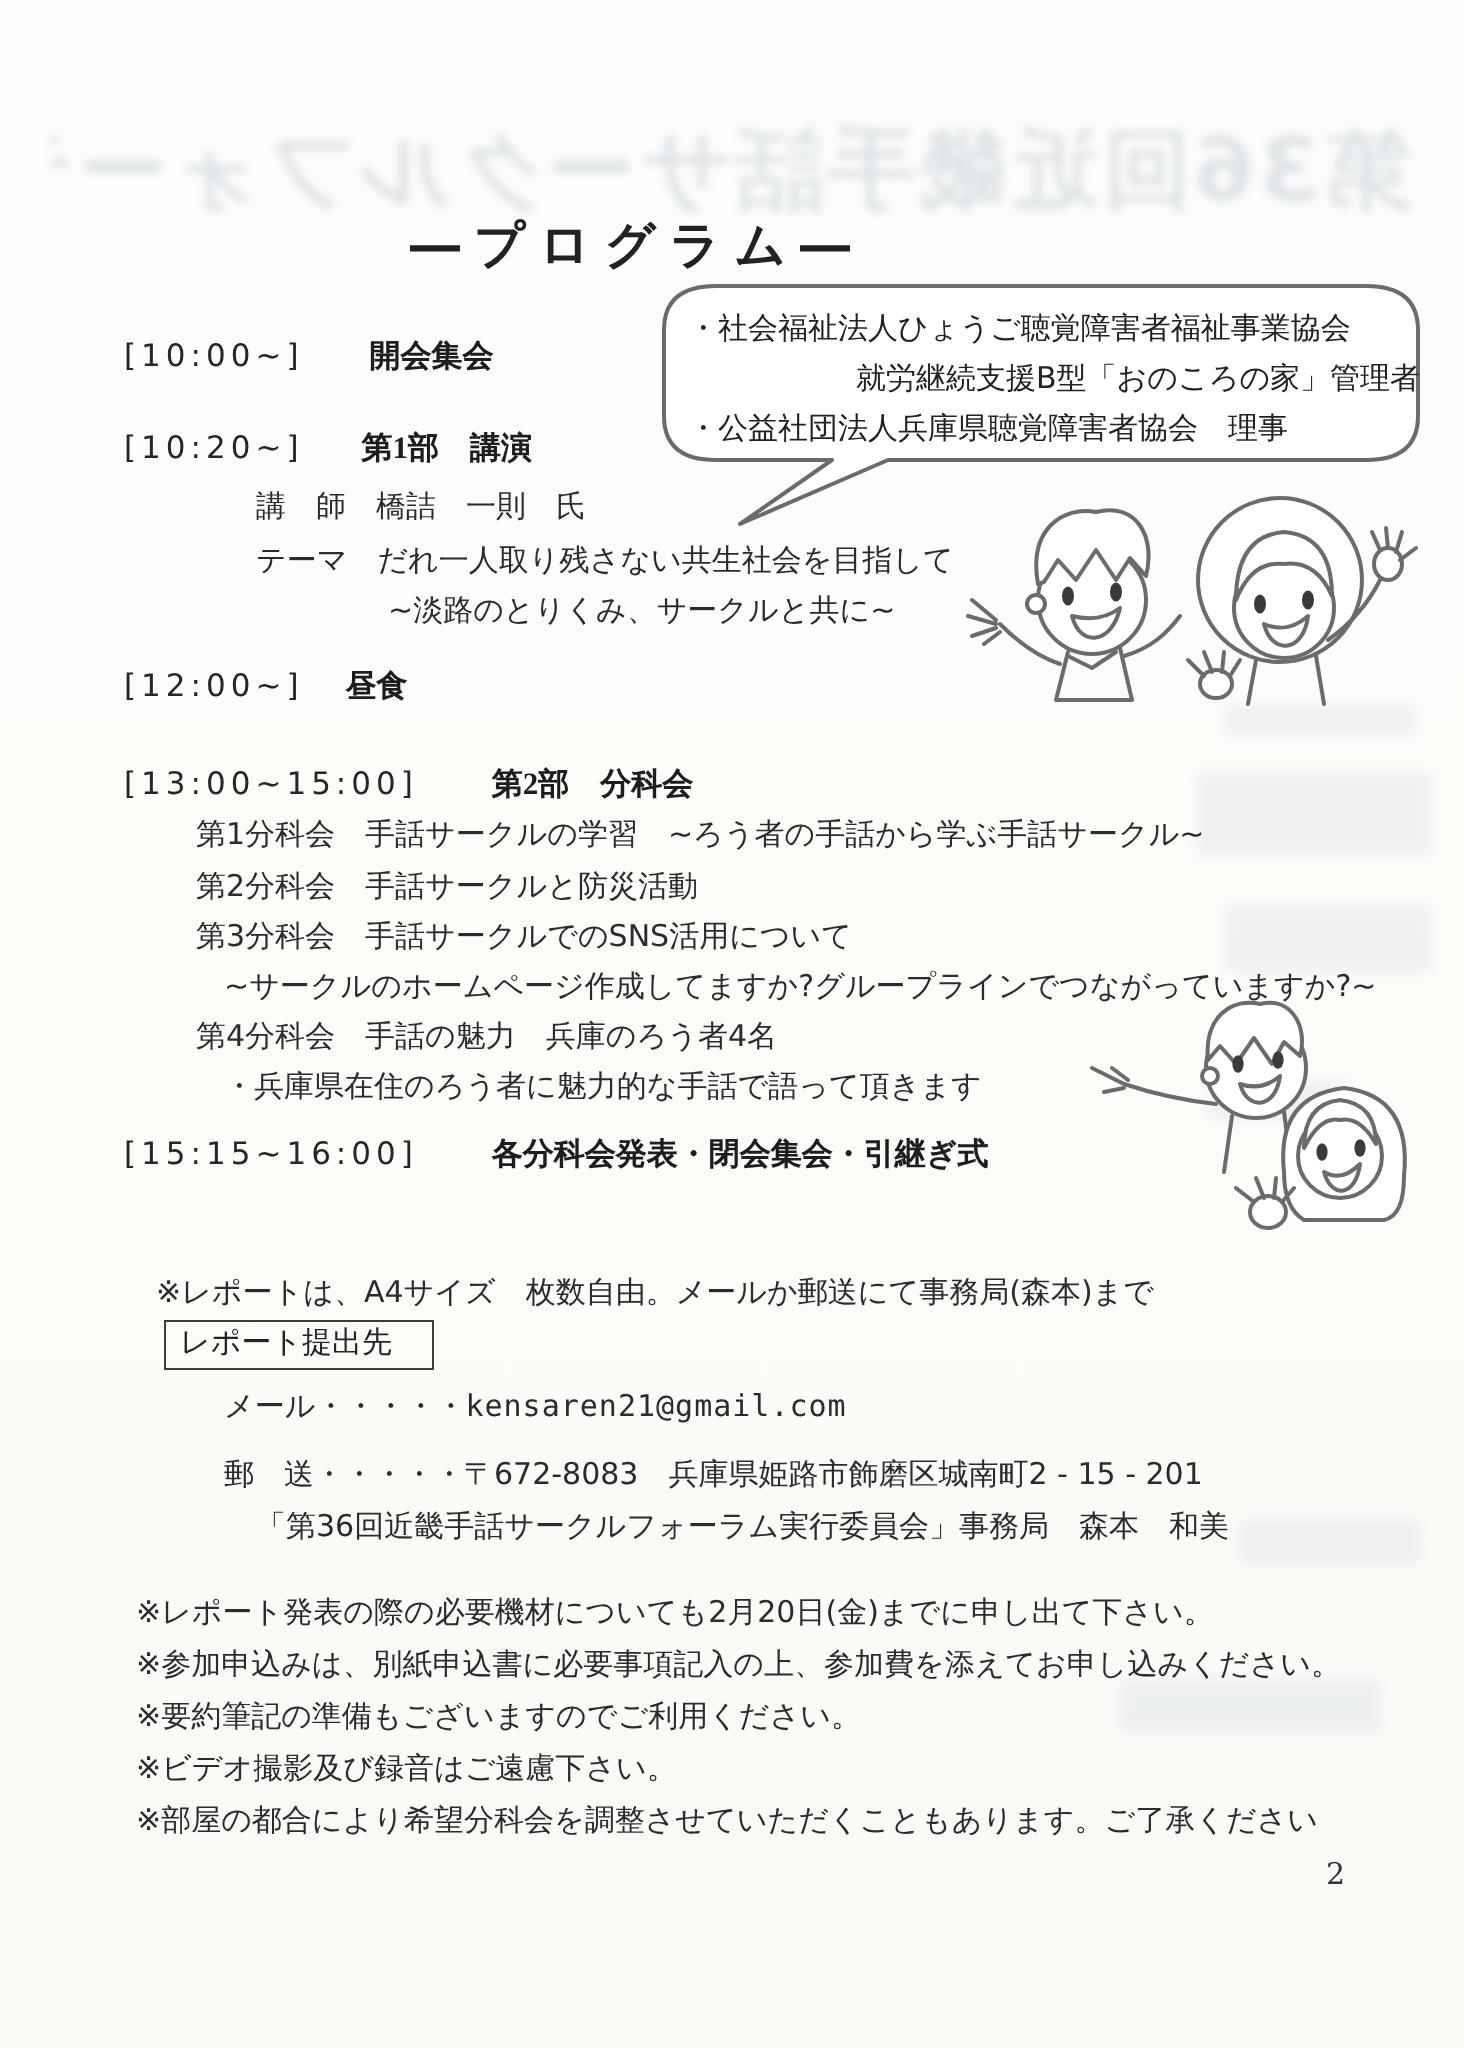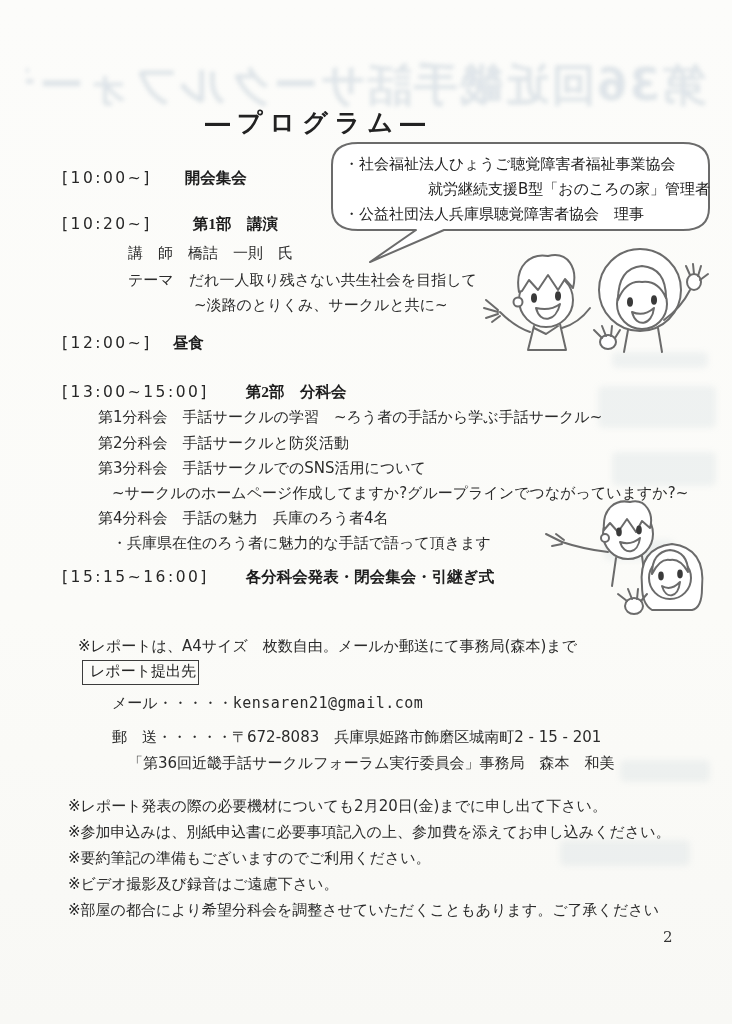--- a/index.html
+++ b/index.html
@@ -18,21 +18,21 @@
   .title{left:0;top:106px;width:589px;text-align:center;font-size:25px;
         font-weight:bold;letter-spacing:7px;color:#222;margin-left:24px;}
   .row{left:62px;font-size:15.5px;white-space:nowrap;}
   .t{display:inline-block;letter-spacing:2.5px;font-weight:500;color:#262626;}
   .lbl{font-weight:bold;color:#1d1d1d;font-family:Liberation Serif, serif;}
   .sub{font-size:15px;color:#2b2b2b;white-space:nowrap;}
   .bubble-svg{position:absolute;left:328px;top:140px;z-index:2;}
   .bubble-text{position:absolute;left:344px;top:152px;z-index:3;font-size:15px;
         line-height:25px;color:#222;white-space:nowrap;}
   .bubble-text .l2{margin-left:84px;}
-  .boxed{display:inline-block;border:1.5px solid #3c3c3c;padding:1px 2px 3px 7px;
+  .boxed{display:inline-block;border:1.5px solid #3c3c3c;padding:1px 20px 3px 7px;
         font-size:15px;color:#242424;}
   .mono{font-family:"DejaVu Sans Mono","Liberation Mono",monospace;letter-spacing:0.5px;}
   .note{font-size:15px;color:#2b2b2b;white-space:nowrap;text-align:right;}
   .pagenum{font-family:"DejaVu Serif","Liberation Serif",serif;font-size:15px;color:#333;}
   svg .ln{fill:none;stroke:#6b6b6b;stroke-width:2;stroke-linecap:round;stroke-linejoin:round;}
   svg .fw{fill:#ffffff;stroke:#6b6b6b;stroke-width:2;stroke-linejoin:round;}
   svg .eye{fill:#3a3a3a;stroke:none;}
 </style>
 </head>
 <body>
@@ -59,21 +59,21 @@
     <div>・公益社団法人兵庫県聴覚障害者協会　理事</div>
   </div>
 
   <div class="abs row" style="top:168px">
     <span class="t">[10:00~]</span>
     <span class="lbl" style="margin-left:28px">開会集会</span>
   </div>
 
   <div class="abs row" style="top:214px">
     <span class="t">[10:20~]</span>
-    <span class="lbl" style="margin-left:36px">第1部　講演</span>
+    <span class="lbl" style="margin-left:24px">第1部　講演</span>
   </div>
   <div class="abs sub" style="left:128px;top:244px">講　師　橋詰　一則　氏</div>
   <div class="abs sub" style="left:128px;top:271px">テーマ　だれ一人取り残さない共生社会を目指して</div>
   <div class="abs sub" style="left:194px;top:296px">~淡路のとりくみ、サークルと共に~</div>
 
   <svg class="abs" style="left:462px;top:238px" width="256" height="138" viewBox="0 0 256 138">
 
     <circle class="fw" cx="84" cy="62" r="27"></circle>
     <path class="fw" d="M57,54 C52,26 70,15 86,18 C106,13 116,30 111,50 L103,41 L96,52 L86,37 L76,52 L67,42 L60,53 Z"></path>
     <circle class="fw" cx="56" cy="64" r="4.5"></circle>

